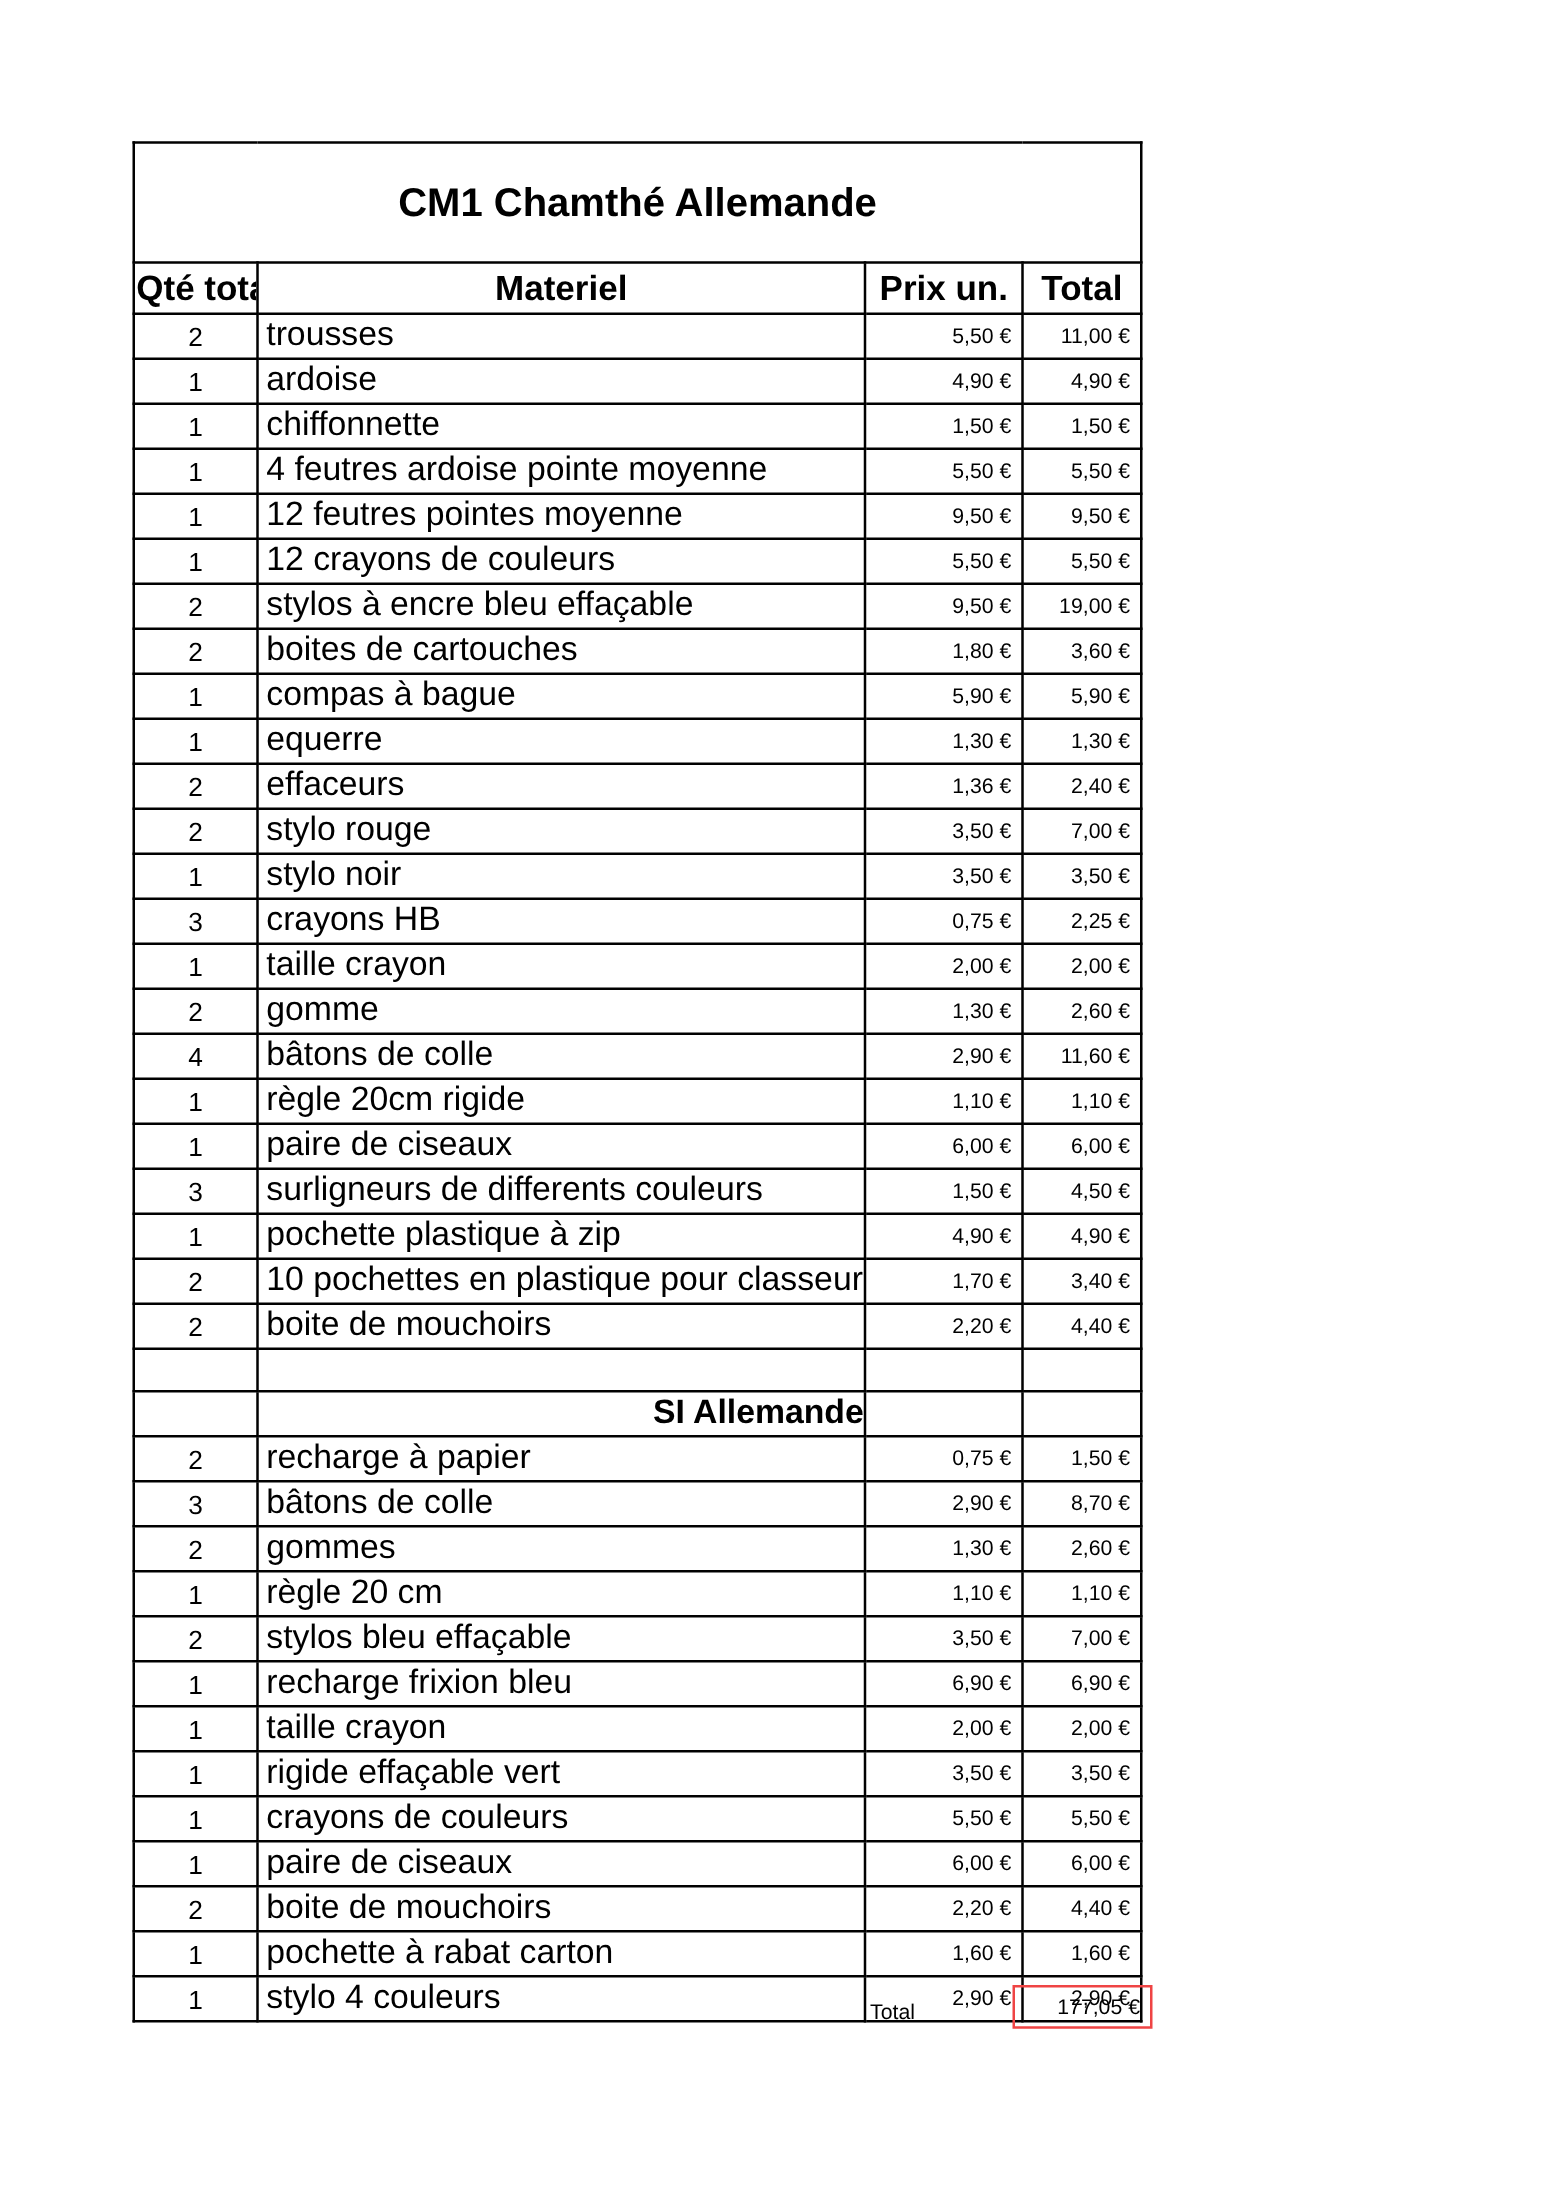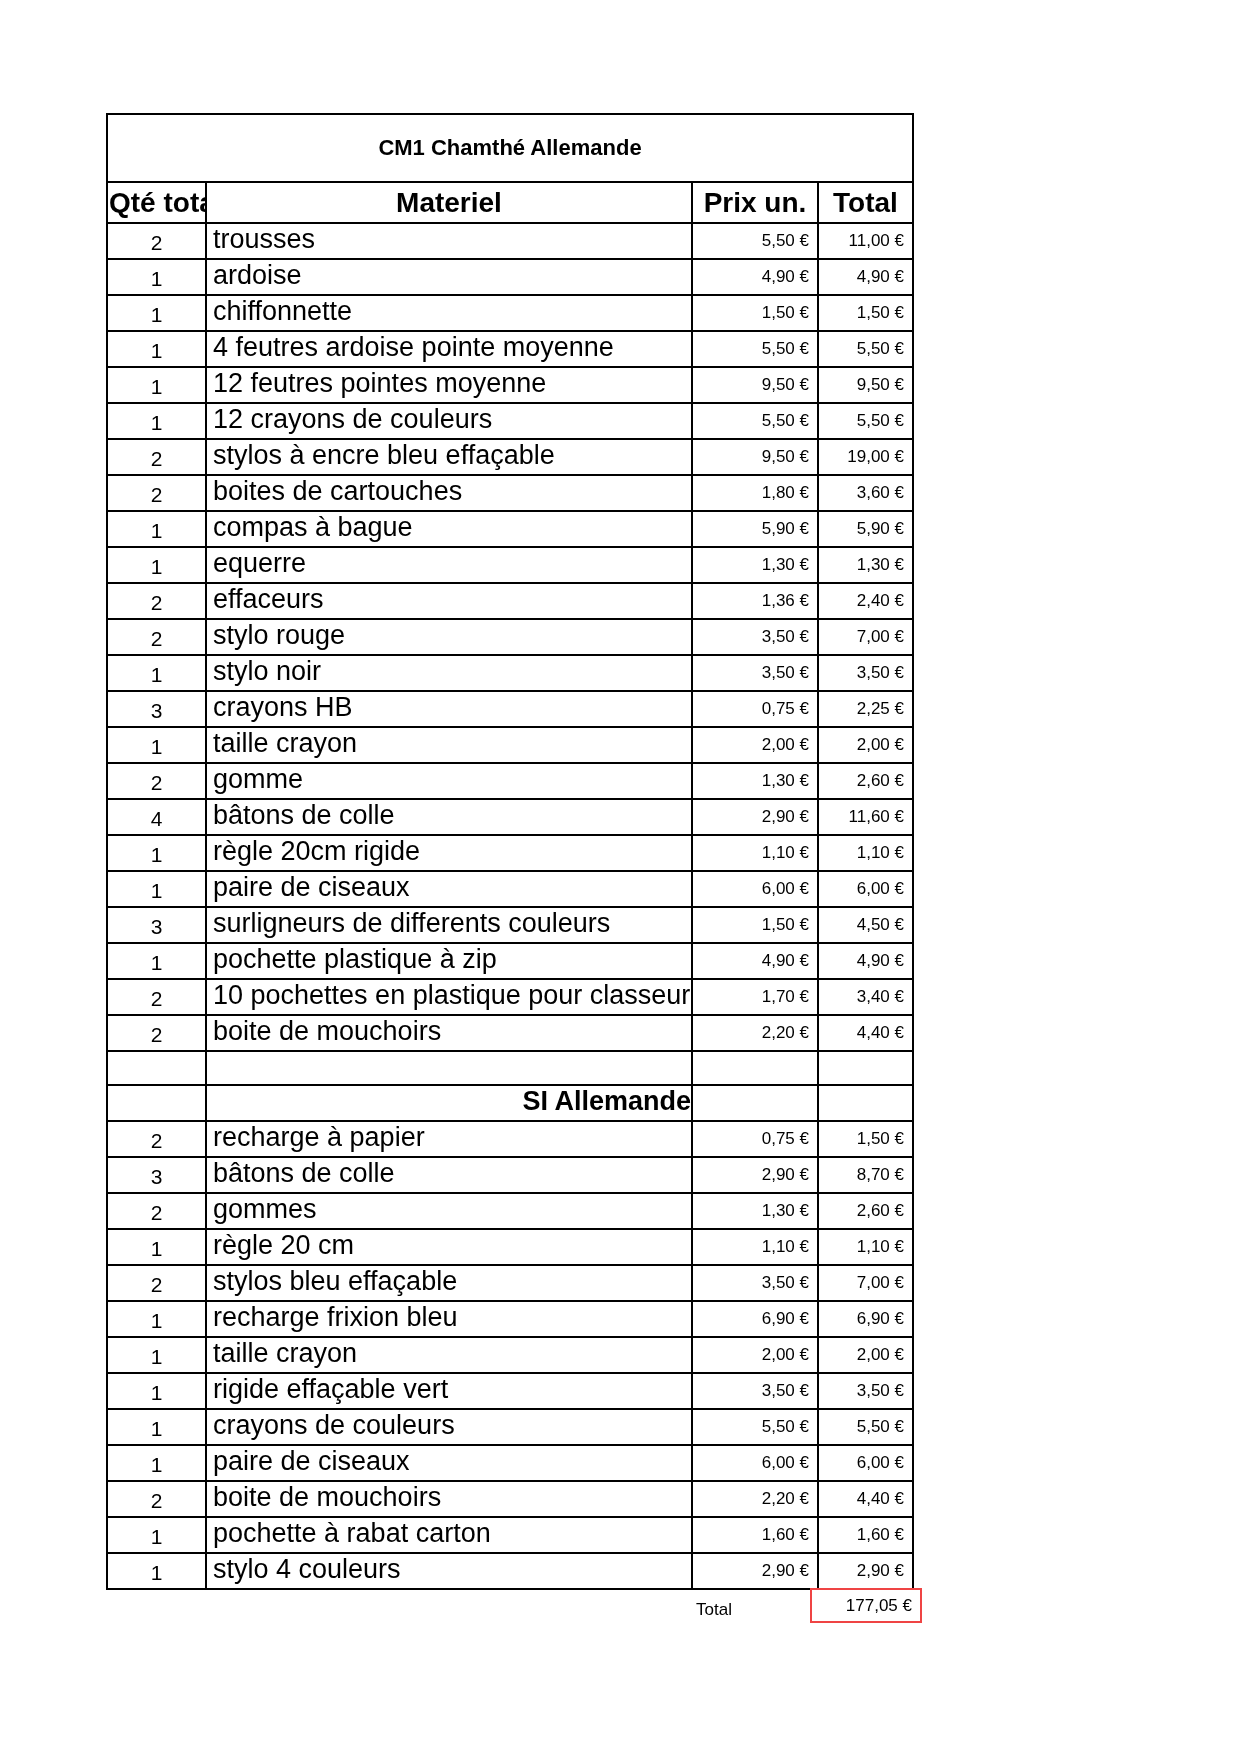--- a/index.html
+++ b/index.html
@@ -19,25 +19,25 @@
     border-collapse: collapse;
     table-layout: fixed;
   }
   table.sheet td, table.sheet th {
     border: 2px solid #000;
     overflow: hidden;
     white-space: nowrap;
     box-sizing: border-box;
   }
   .title-cell {
-    height: 68px;
+    height: 96px;
     text-align: center;
     vertical-align: middle;
     font-weight: bold;
-    font-size: 22px;
+    font-size: 32px;
   }
   .header-row th {
     height: 41px;
     text-align: center;
     vertical-align: middle;
     font-weight: bold;
     font-size: 28px;
   }
   tbody tr { height: 34.3px; }
   td.c-qty  { text-align: center; font-size: 21px; vertical-align: bottom; padding-bottom: 3px; }

